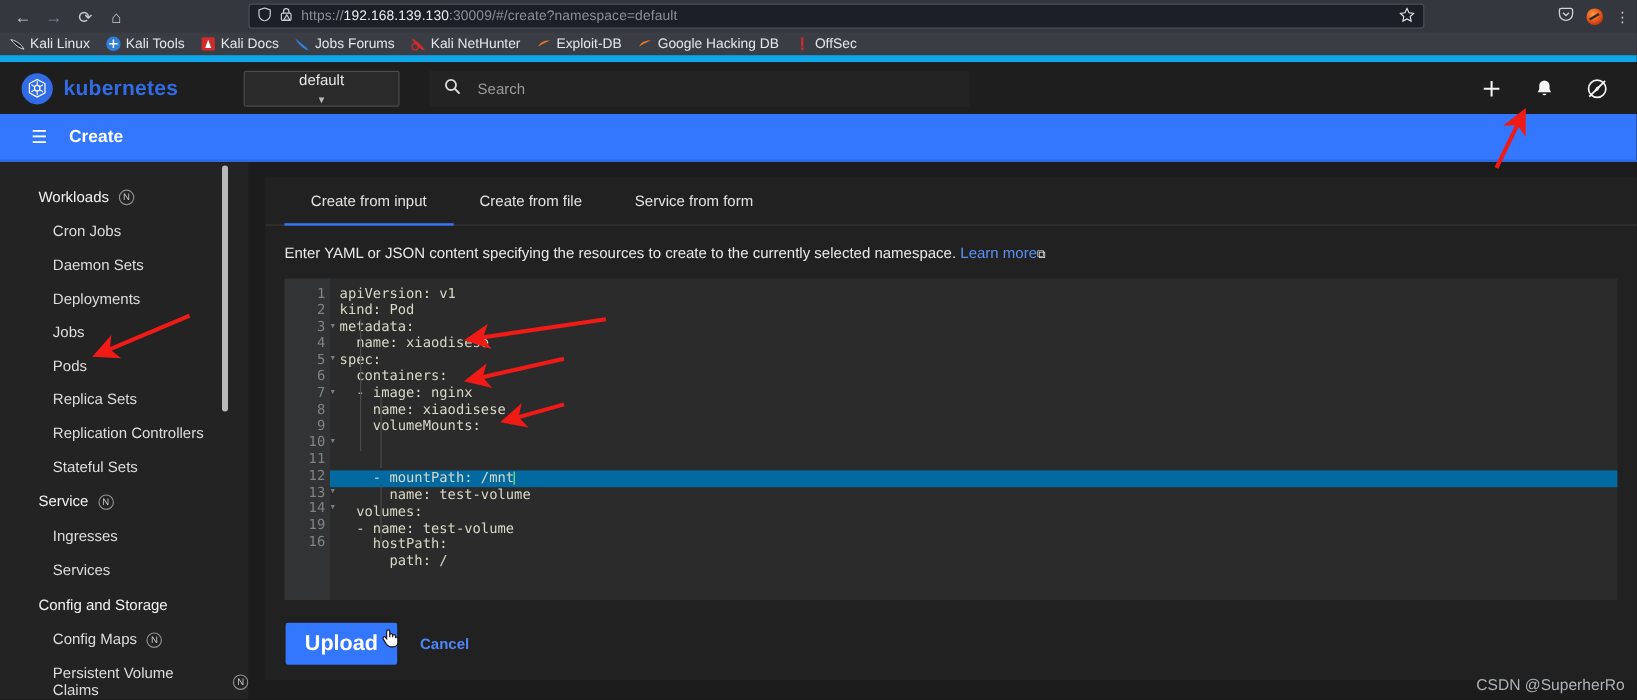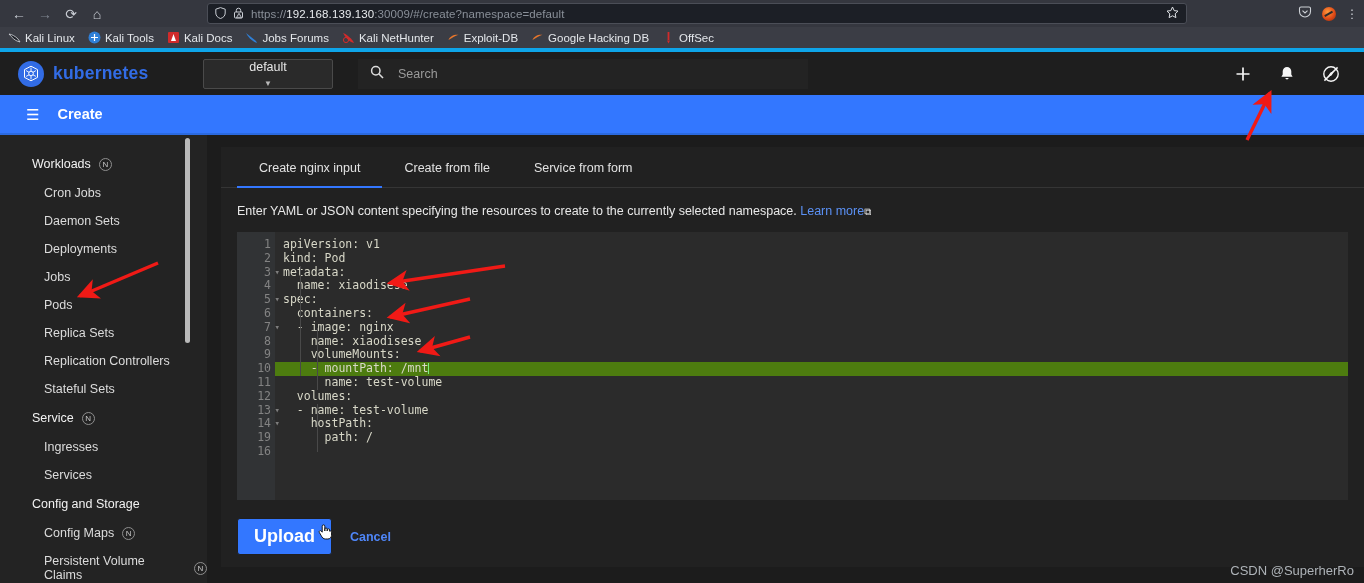--- a/index.html
+++ b/index.html
@@ -71,21 +71,21 @@
   .menu-ico { color: #cdd1d6; font-size: 12px; letter-spacing: 0; }
 
   
   #bookmarks-bar {
     height: 25px;
     background: #3b3d45;
     display: flex;
     align-items: center;
     padding-left: 8px;
     gap: 13px;
-    border-bottom: 4px solid #0ea5e9;
+    border-bottom: 6px solid #0ea5e9;
   }
   .bm {
     display: flex; align-items: center; gap: 4px;
     font-size: 11.5px; color: #e3e6ea;
     white-space: nowrap;
   }
   .bm-ico { width: 13px; height: 13px; flex: 0 0 13px; position: relative; }
   .bm-ico svg { display: block; }
 
   
@@ -265,21 +265,21 @@
     padding-top: 6px;
     position: relative;
   }
   .cl {
     height: 13.8px;
     line-height: 13.8px;
     white-space: pre;
     padding-left: 8px;
     color: #d8d8c8;
   }
-  .cl.active { background: #4d7c0f; }
+  .cl.active { background: #0369a1; margin-top: 30px; }
   .guide {
     position: absolute;
     top: 0; bottom: 0;
     width: 1px;
     background: #494949;
   }
   .caret-bar {
     display: inline-block;
     width: 1px; height: 11px;
     background: #7ef07e;
@@ -564,21 +564,21 @@
         <span>Persistent Volume Claims</span>
         <span class="ns-badge">N</span>
       </div>
 
     </div>
 
     <div id="main">
       <div id="card">
 
         <div id="tabs">
-          <div class="tab active"><span>Create nginx input</span></div>
+          <div class="tab active"><span>Create from input</span></div>
           <div class="tab"><span>Create from file</span></div>
           <div class="tab"><span>Service from form</span></div>
         </div>
 
         <div id="hint-row">
           <span>Enter YAML or JSON content specifying the resources to create to the currently selected namespace.</span>
           <a href="#"><span>Learn more</span></a><span class="extlink">⧉</span>
         </div>
 
         <div id="editor">

